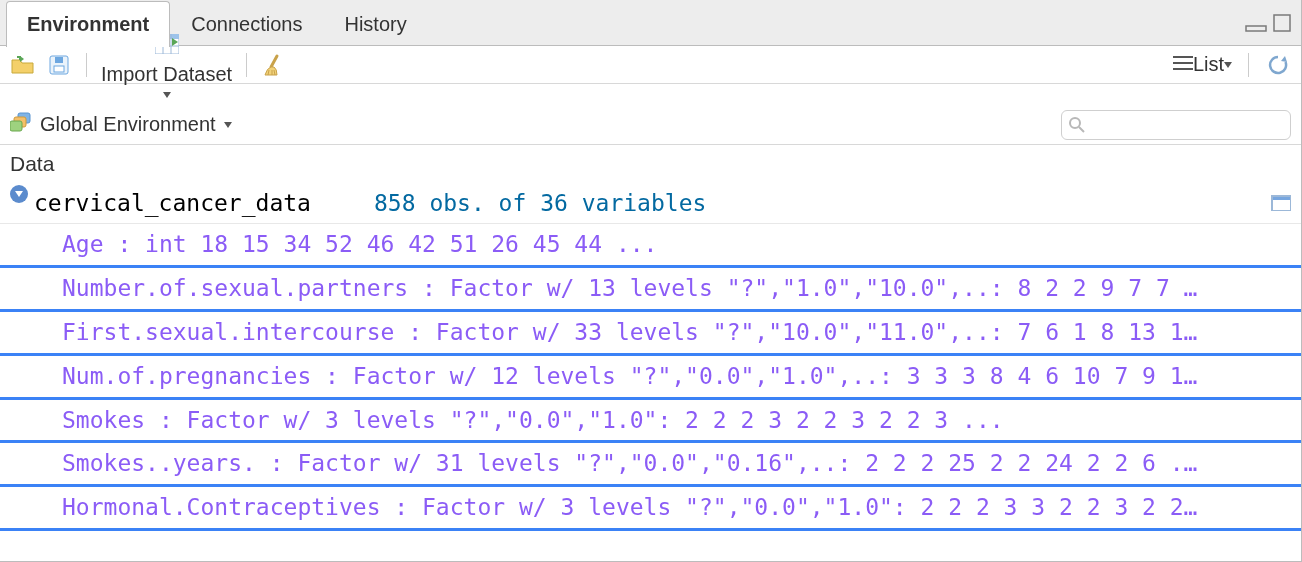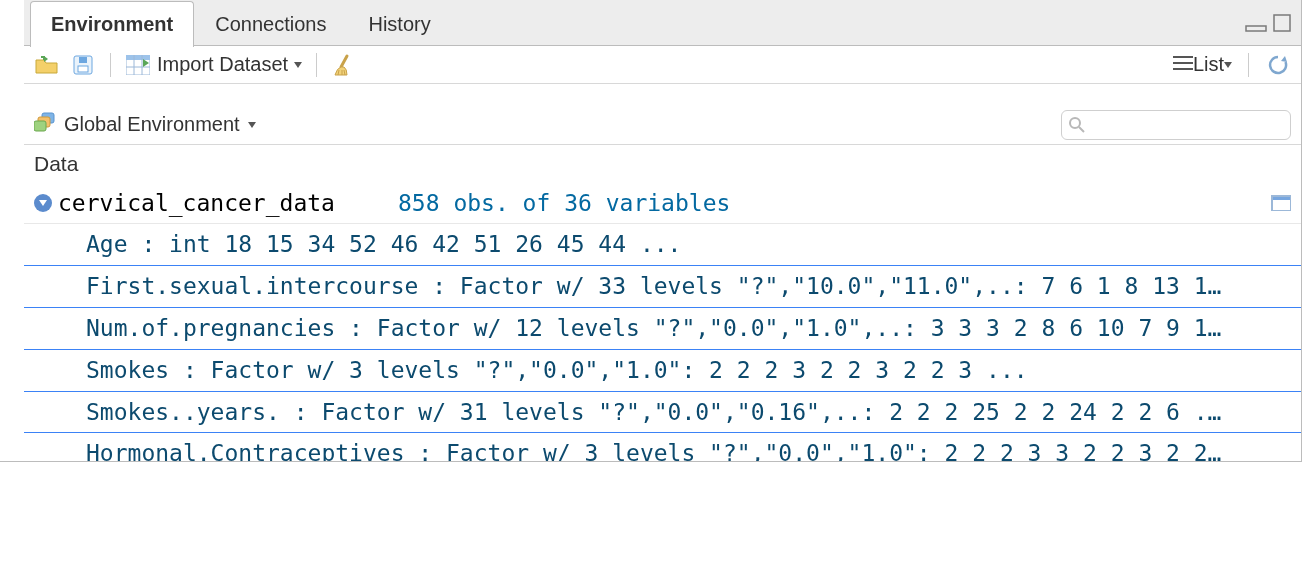--- a/index.html
+++ b/index.html
@@ -6,26 +6,25 @@
   html, body {
     margin: 0; padding: 0;
     width: 1302px; height: 562px;
     font-family: "Lucida Grande", "Segoe UI", sans-serif;
     font-size: 13px;
     background: #fff;
     color: #000;
     overflow: hidden;
   }
   .pane {
-    width: 1302px; height: 462px;
+    width: 1302px; height: 562px;
     display: flex; flex-direction: column;
     border: 1px solid #bcbcbc;
     border-left: none;
     border-top: none;
-    padding-left: 24px;
   }
   
   .tabstrip {
     height: 46px;
     background: #ededed;
     display: flex; align-items: center;
     padding-left: 6px;
     border-bottom: 1px solid #bcbcbc;
   }
   .tab {
@@ -59,21 +58,21 @@
     display: flex; align-items: center;
     padding: 0 10px;
     gap: 10px;
   }
   .toolbar .sep {
     width: 1px; height: 24px; background: #ccc;
     margin: 0 4px;
   }
   .toolbar .import-dataset {
     display:flex; align-items:center; gap:6px;
-    font-size: 20px; color:#333;
+    font-size: 20px; color:#333;flex-direction:column;
   }
   .toolbar .right { margin-left:auto; display:flex; align-items:center; gap:12px; }
   .toolbar .list-mode {
     display:flex; align-items:center; 
     font-size:20px; color:#333;
   }
   .caret {
     width:0; height:0;
     border-left:4px solid transparent;
     border-right:4px solid transparent;
@@ -124,21 +123,21 @@
     font-family: "Lucida Grande", "Segoe UI", sans-serif;
     font-size: 21px;
   }
   .obj-row {
     display:flex; align-items:center;
     border-bottom: 1px solid #e8e8e8;
     padding: 2px 10px 2px 10px;
     gap: 14px;
   }
   .obj-name {
-    display:flex; align-items:center; gap:6px;
+    display:flex; gap:6px;
     min-width: 350px;
   }
   .expand-toggle {
     width:18px; height:18px;
     border-radius:50%;
     background:#5b8bcd;
     display:flex; align-items:center; justify-content:center;
     flex-shrink:0;
   }
   .expand-toggle::after{
@@ -156,26 +155,26 @@
       linear-gradient(#fff,#fff);
     border:1px solid #9cb8d8;
     box-shadow:
       inset 5px 0 0 -4px #9cb8d8,
       inset 11px 0 0 -10px #9cb8d8,
       inset 0 9px 0 -8px #9cb8d8,
       inset 0 13px 0 -12px #9cb8d8;
     margin-left:auto;
   }
   .var-row {
-    border-bottom: 1px solid #3b82f6;
+    border-bottom: 3px solid #3b82f6;
     padding: 2px 10px 2px 62px;
     white-space: nowrap;
     overflow:hidden;
     text-overflow:clip;
-    color:#0c4a6e;
+    color:#8b5cf6;
   }
   
   
   .icon-btn { display:flex; align-items:center; justify-content:center; width:26px; height:26px; }
 </style>
 </head>
 <body>
 
 <div class="pane">
 
@@ -292,21 +291,22 @@
       <div class="obj-name">
         <span class="expand-toggle"></span>
         <span>cervical_cancer_data</span>
       </div>
       <div class="obj-desc">858 obs. of 36 variables</div>
       <span class="grid-icon"></span>
     </div>
 
     <div id="var-list">
         <div class="var-row">Age : int  18 15 34 52 46 42 51 26 45 44 ...</div>
+        <div class="var-row">Number.of.sexual.partners : Factor w/ 13 levels "?","1.0","10.0",..: 8 2 2 9 7 7 …</div>
         <div class="var-row">First.sexual.intercourse : Factor w/ 33 levels "?","10.0","11.0",..: 7 6 1 8 13 1…</div>
-        <div class="var-row">Num.of.pregnancies : Factor w/ 12 levels "?","0.0","1.0",..: 3 3 3 2 8 6 10 7 9 1…</div>
+        <div class="var-row">Num.of.pregnancies : Factor w/ 12 levels "?","0.0","1.0",..: 3 3 3 8 4 6 10 7 9 1…</div>
         <div class="var-row">Smokes : Factor w/ 3 levels "?","0.0","1.0": 2 2 2 3 2 2 3 2 2 3 ...</div>
         <div class="var-row">Smokes..years. : Factor w/ 31 levels "?","0.0","0.16",..: 2 2 2 25 2 2 24 2 2 6 .…</div>
         <div class="var-row">Hormonal.Contraceptives : Factor w/ 3 levels "?","0.0","1.0": 2 2 2 3 3 2 2 3 2 2…</div>
       </div>
   </div>
 
 </div>
 
 </body></html>

